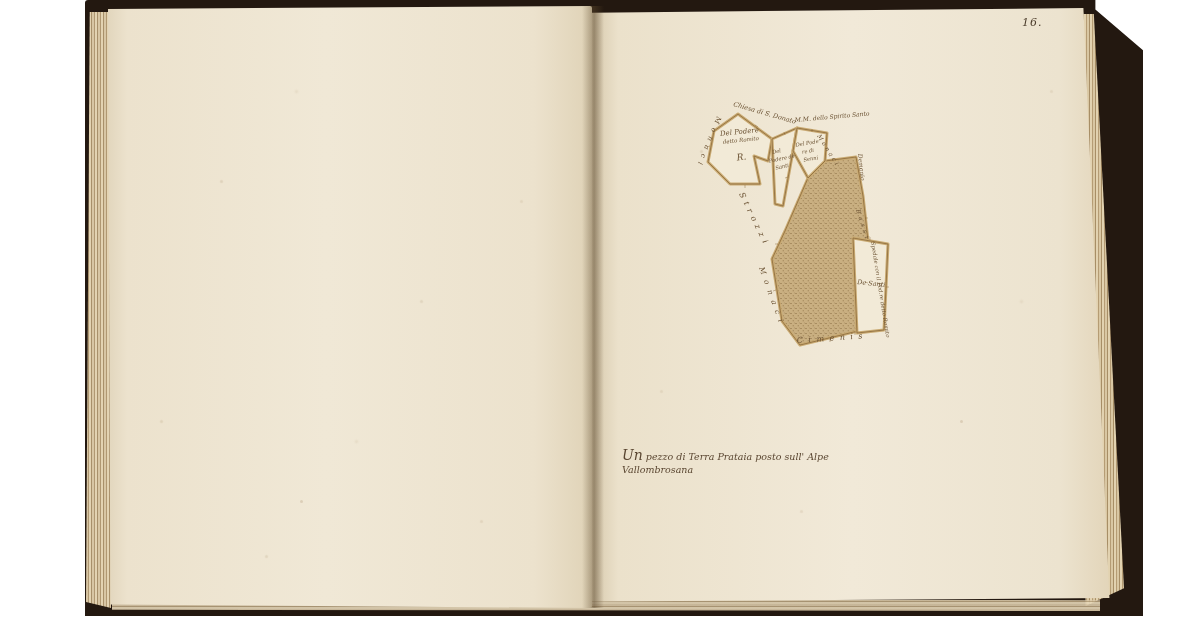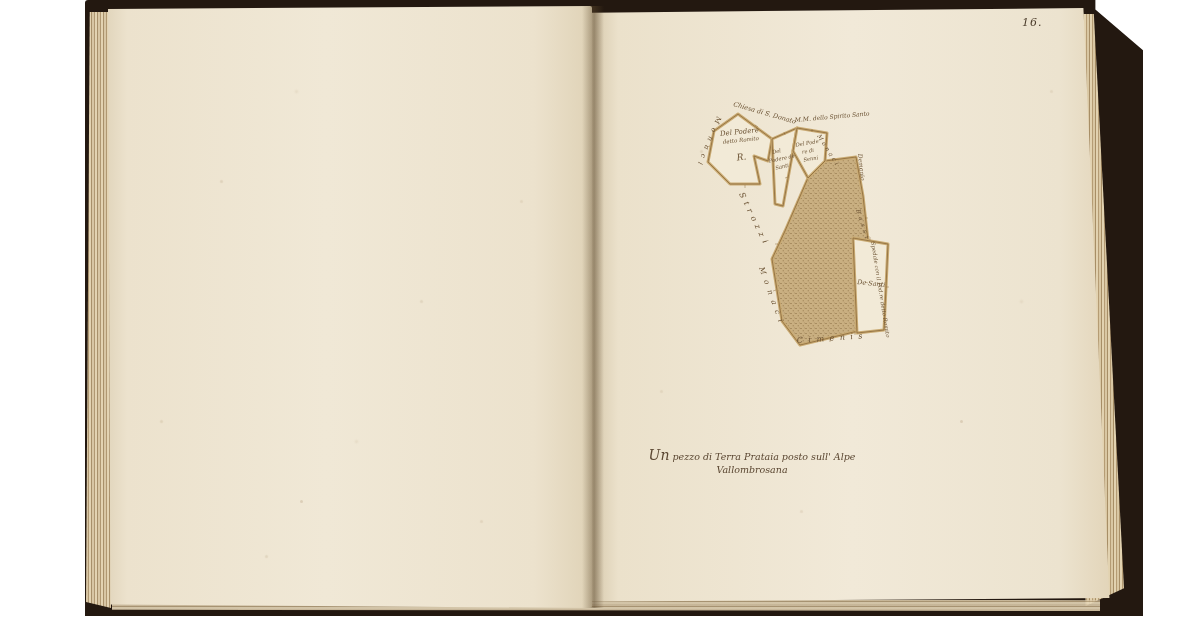--- a/index.html
+++ b/index.html
@@ -32,21 +32,21 @@
   .fox.a{left:300px;top:500px;box-shadow:-80px -320px 1px rgba(145,112,70,.16),120px -200px 1px rgba(145,112,70,.14),
         55px -60px 2px rgba(145,112,70,.12),-140px -80px 1px rgba(145,112,70,.15),180px 20px 1px rgba(145,112,70,.13),
         -5px -410px 2px rgba(145,112,70,.12),220px -300px 1px rgba(145,112,70,.12),-35px 55px 1px rgba(145,112,70,.14);}
   .fox.b{left:960px;top:420px;box-shadow:-260px -270px 1px rgba(145,112,70,.15),60px -120px 2px rgba(145,112,70,.12),
         -160px 90px 1px rgba(145,112,70,.13),90px -330px 1px rgba(145,112,70,.12),-300px -30px 1px rgba(145,112,70,.12);}
   
   .page-number{position:absolute;left:1022px;top:16px;font-size:11px;font-style:italic;color:#4a3b2a;
                letter-spacing:1px;}
   
   .caption{position:absolute;left:622px;top:449px;width:260px;color:#5a4631;font-style:italic;
-           font-size:9.5px;line-height:12.5px;text-align:center;}
+           font-size:9.5px;line-height:12.5px;}
   .caption .lead{font-size:14px;}
   
   svg text{font-family:"DejaVu Serif",serif;font-style:italic;fill:#6b5233;}
   .pf{fill:#f2ead7;stroke:#c9aa72;stroke-width:3;stroke-linejoin:round;}
   .pm{fill:url(#stipple);stroke:#c9aa72;stroke-width:3;stroke-linejoin:round;}
   .pl{fill:none;stroke:#8a683a;stroke-width:.8;stroke-linejoin:round;}
   .spread1{letter-spacing:5px;font-size:7px;}
   .spread2{letter-spacing:4.5px;font-size:8px;}
   .spread3{letter-spacing:6px;font-size:7.5px;}
   .spread4{letter-spacing:5.5px;font-size:8px;}

